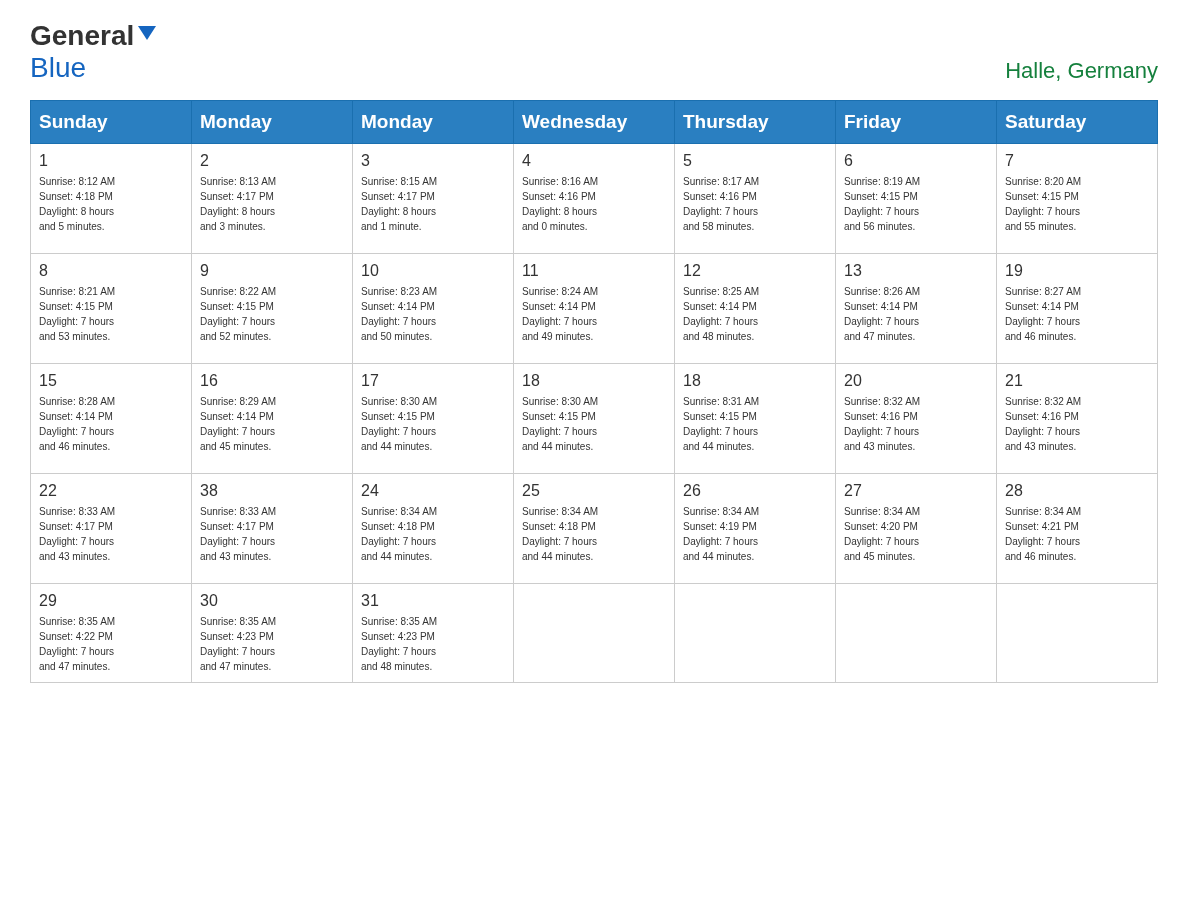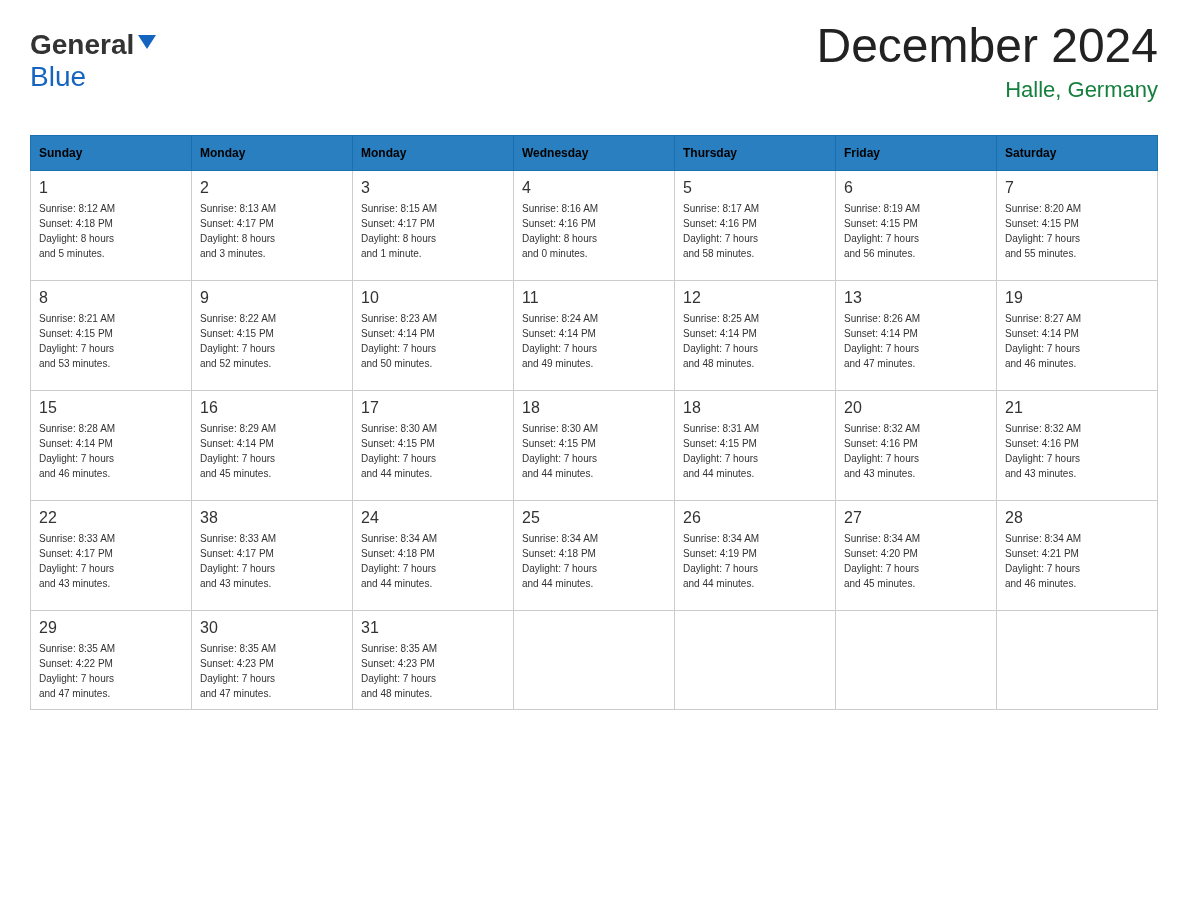--- a/index.html
+++ b/index.html
@@ -6,22 +6,22 @@
     body {
       font-family: Arial, sans-serif;
       background: #ffffff;
       padding: 20px 30px;
       width: 1188px;
       min-height: 918px;
     }
     .header {
       display: flex;
       justify-content: space-between;
-      align-items: center;
-      margin-bottom: 32px;
+      align-items: flex-end;
+      margin-bottom: 16px;
     }
     .logo {
       display: flex;
       flex-direction: column;
       align-items: flex-start;
     }
     .title-section {
       text-align: right;
     }
     .calendar-title {
@@ -35,23 +35,23 @@
       color: #15803d;
       margin-top: 4px;
     }
     table {
       width: 100%;
       border-collapse: collapse;
       table-layout: fixed;
     }
     thead tr th {
       background-color: #2a7fc1;
-      color: #000000;
+      color: #ffffff;
       padding: 10px 8px;
-      font-size: 12px;
+      font-size: 19px;
       font-weight: bold;
       text-align: left;
       border: 1px solid #1a6faf;
     }
     tbody tr td {
       border: 1px solid #ccc;
       vertical-align: top;
       padding: 8px 8px;
       font-size: 13px;
       color: #333;
@@ -107,21 +107,20 @@
       <span class="general-text">General</span>
       <span class="blue-arrow">
         <svg width="22" height="22" viewBox="0 0 22 22" style="display:inline-block;vertical-align:middle;margin-left:2px;margin-bottom:6px;">
           <polygon points="0,4 18,4 9,18" fill="#1565c0"></polygon>
         </svg>
       </span>
     </div>
     <span class="blue-text">Blue</span>
   </div>
   <div class="title-section">
-    <div class="calendar-title">December 2024</div>
     <div class="calendar-subtitle">Halle, Germany</div>
   </div>
 </div>
 
 <table>
   <thead>
     <tr>
     <th>Sunday</th>
         <th>Monday</th>
         <th>Monday</th>

